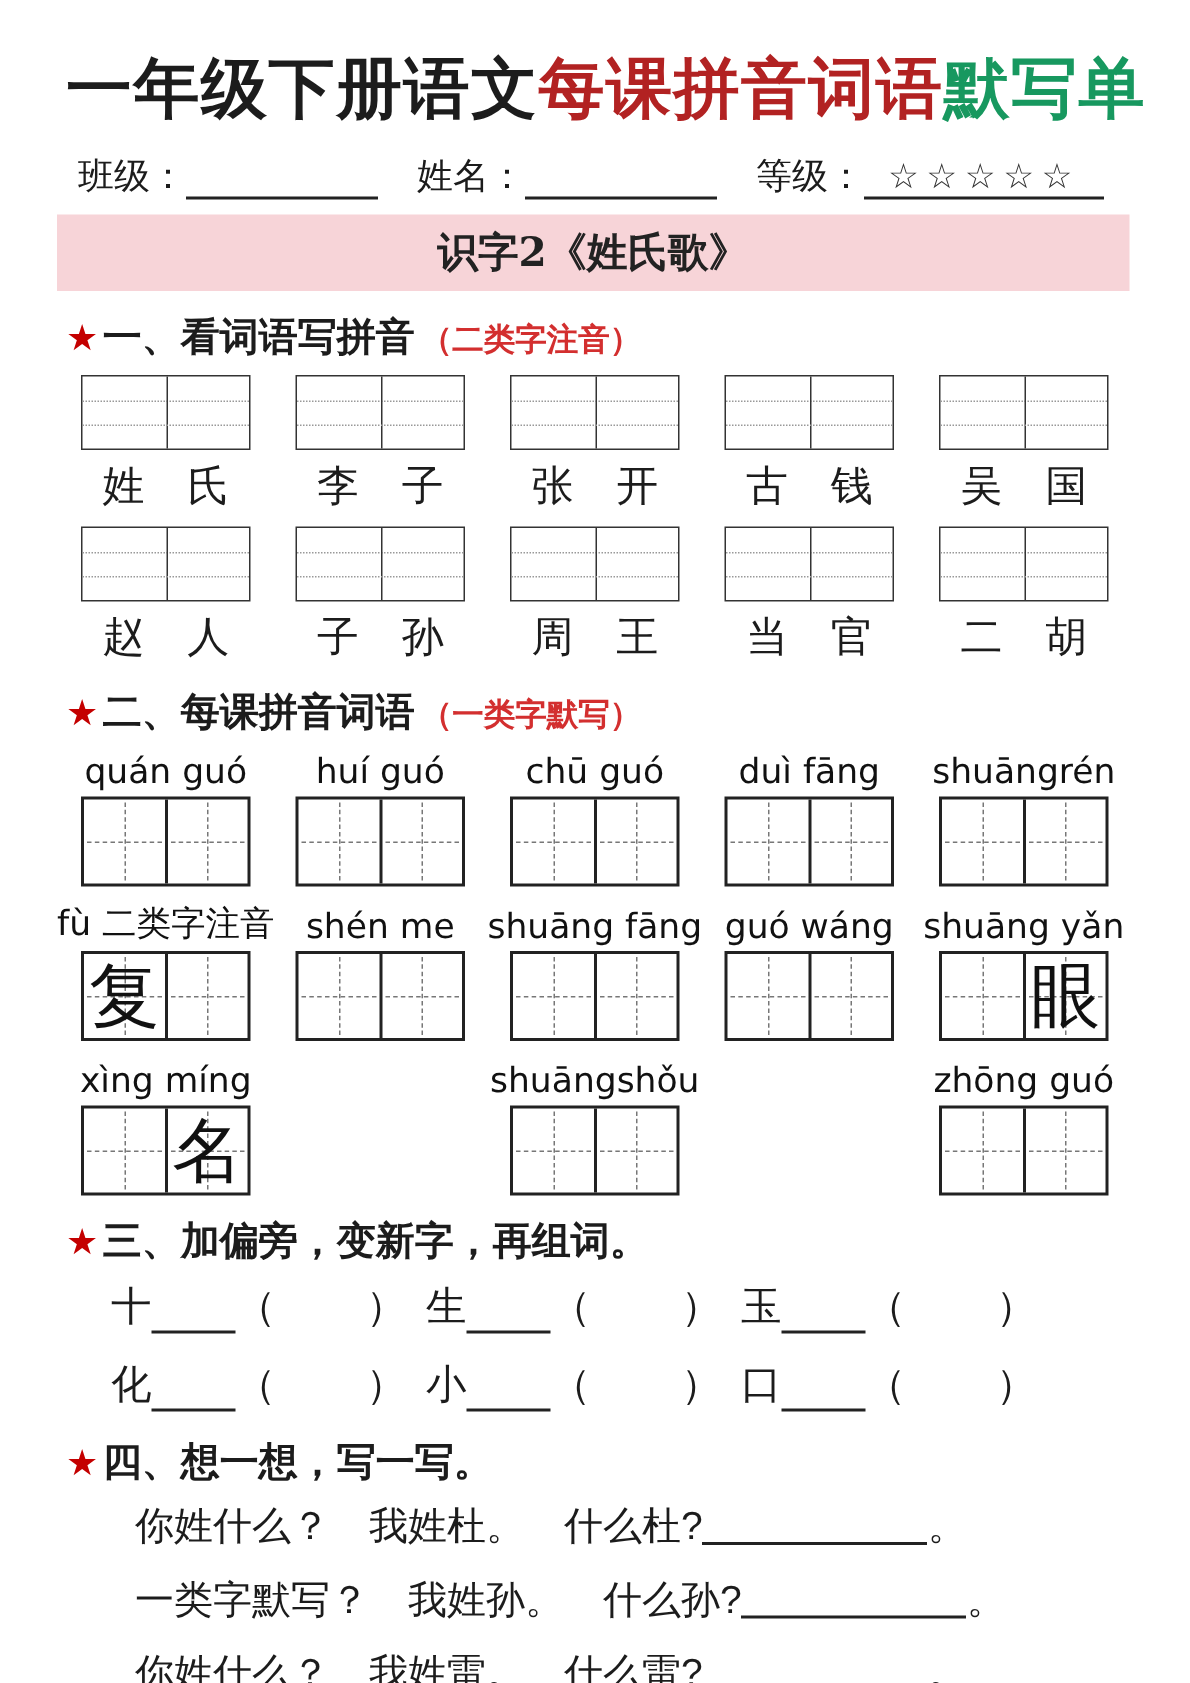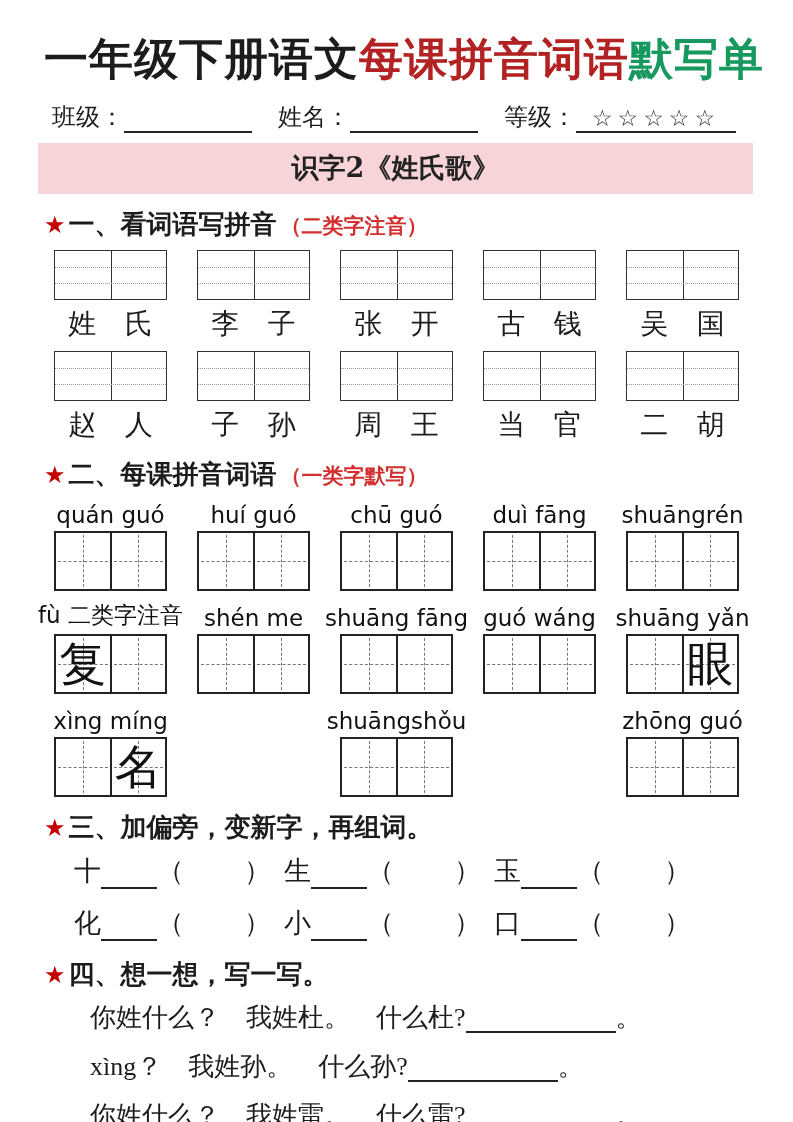--- a/index.html
+++ b/index.html
@@ -128,22 +128,22 @@
   }
   .s3-item { display:flex; align-items:flex-end; margin-right:13px; }
   .blank3 {
     display:inline-block; width:56px; height:30px;
     border-bottom:2px solid #222;
   }
   .pgap { display:inline-block; width:60px; }
 
   
   .s4-line {
-    display:flex; align-items:center;
-    font-size:26px; font-family:Liberation Serif, serif;
+    display:flex; align-items:flex-start;
+    font-size:26px; font-family:Liberation Sans, sans-serif;
     margin:0 0 14px 46px;
   }
   .blank4 {
     display:inline-block; height:30px;
     border-bottom:2px solid #222;
   }
 </style>
 </head>
 <body>
 
@@ -440,21 +440,21 @@
     <span class="star">★</span>
     <span class="sec-title">四、想一想，写一写。</span>
   </div>
   <div id="s4-lines">
       <div class="s4-line">
         <span>你姓什么？　我姓杜。　什么杜?</span>
         <span class="blank4" style="width: 150px;"></span>
         <span>。</span>
       </div>
       <div class="s4-line">
-        <span>xìng？　我姓孙。　什么孙?</span>
+        <span>一类字默写？　我姓孙。　什么孙?</span>
         <span class="blank4" style="width: 150px;"></span>
         <span>。</span>
       </div>
       <div class="s4-line">
         <span>你姓什么？　我姓雷。　什么雷?</span>
         <span class="blank4" style="width: 150px;"></span>
         <span>。</span>
       </div>
     </div>
 

